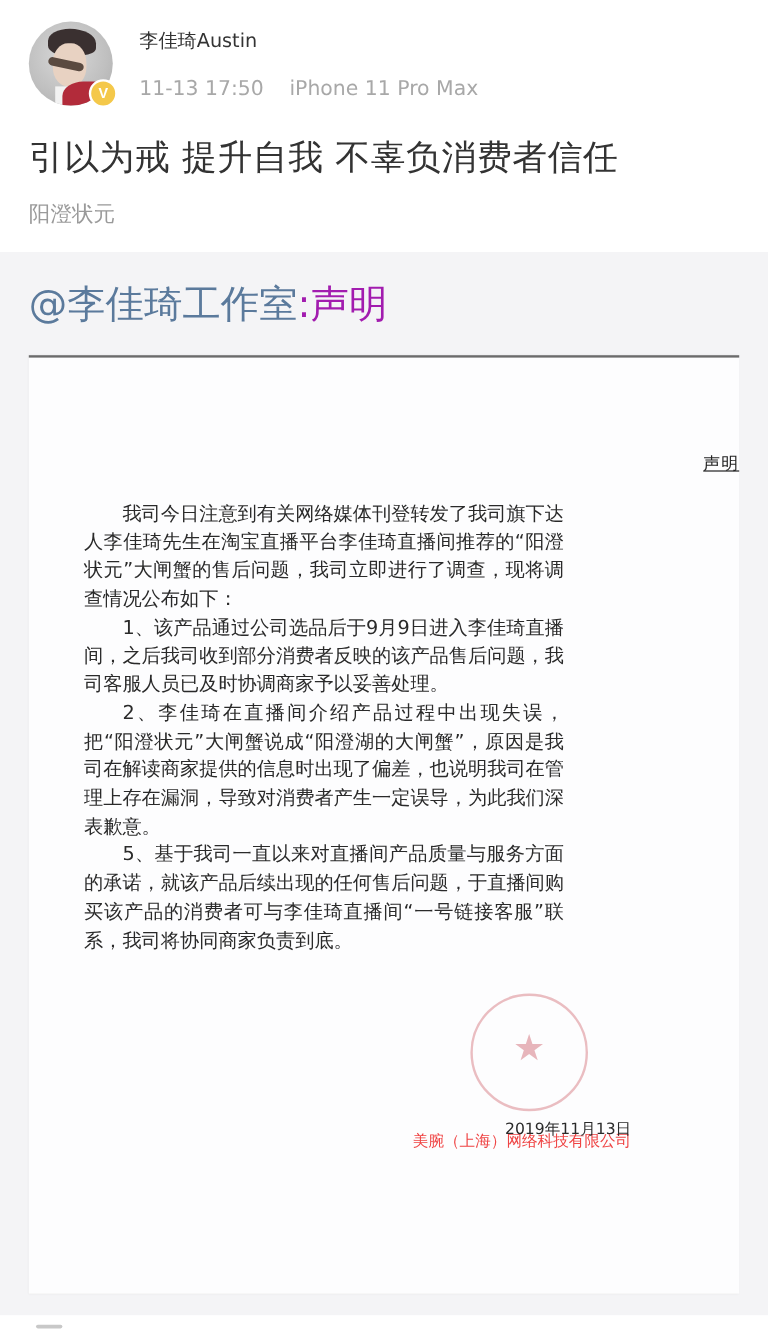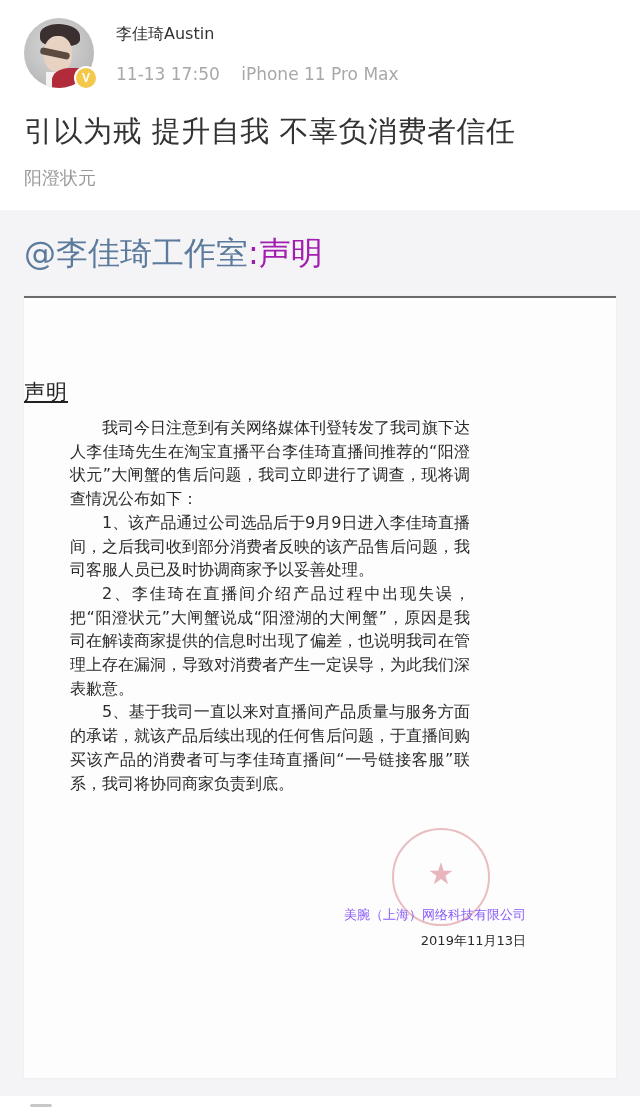--- a/index.html
+++ b/index.html
@@ -140,22 +140,22 @@
       height: 780px;
       background: #fdfdfe;
       border-top: 2px solid #6b6b6b;
       box-shadow: 0 0 2px rgba(0,0,0,0.05);
     }
 
     .doc-title {
       position: absolute;
       left: 0; top: 80px;
       width: 100%;
-      text-align: left;
-      font-size: 21px;
+      text-align: right;
+      font-size: 14px;
       color: #222222;
       letter-spacing: 1px;
       text-decoration: underline;
     }
     .doc-body {
       position: absolute;
       left: 46px; top: 118px;
       width: 400px;
       font-size: 16px;
       line-height: 23.7px;
@@ -176,23 +176,23 @@
     .seal .star {
       position: absolute;
       left: 0; top: 26px;
       width: 100%;
       text-align: center;
       font-size: 30px;
       color: rgba(210, 110, 120, 0.5);
     }
     .doc-company {
       position: absolute;
-      right: 90px; top: 608px;
+      right: 90px; top: 644px;
       font-size: 13px;
-      color: #8b5cf6;
+      color: #ef4444;
       white-space: nowrap;
     }
     .doc-date {
       position: absolute;
       right: 90px; top: 634px;
       font-size: 13px;
       color: #2a2a2a;
       white-space: nowrap;
     }
 

